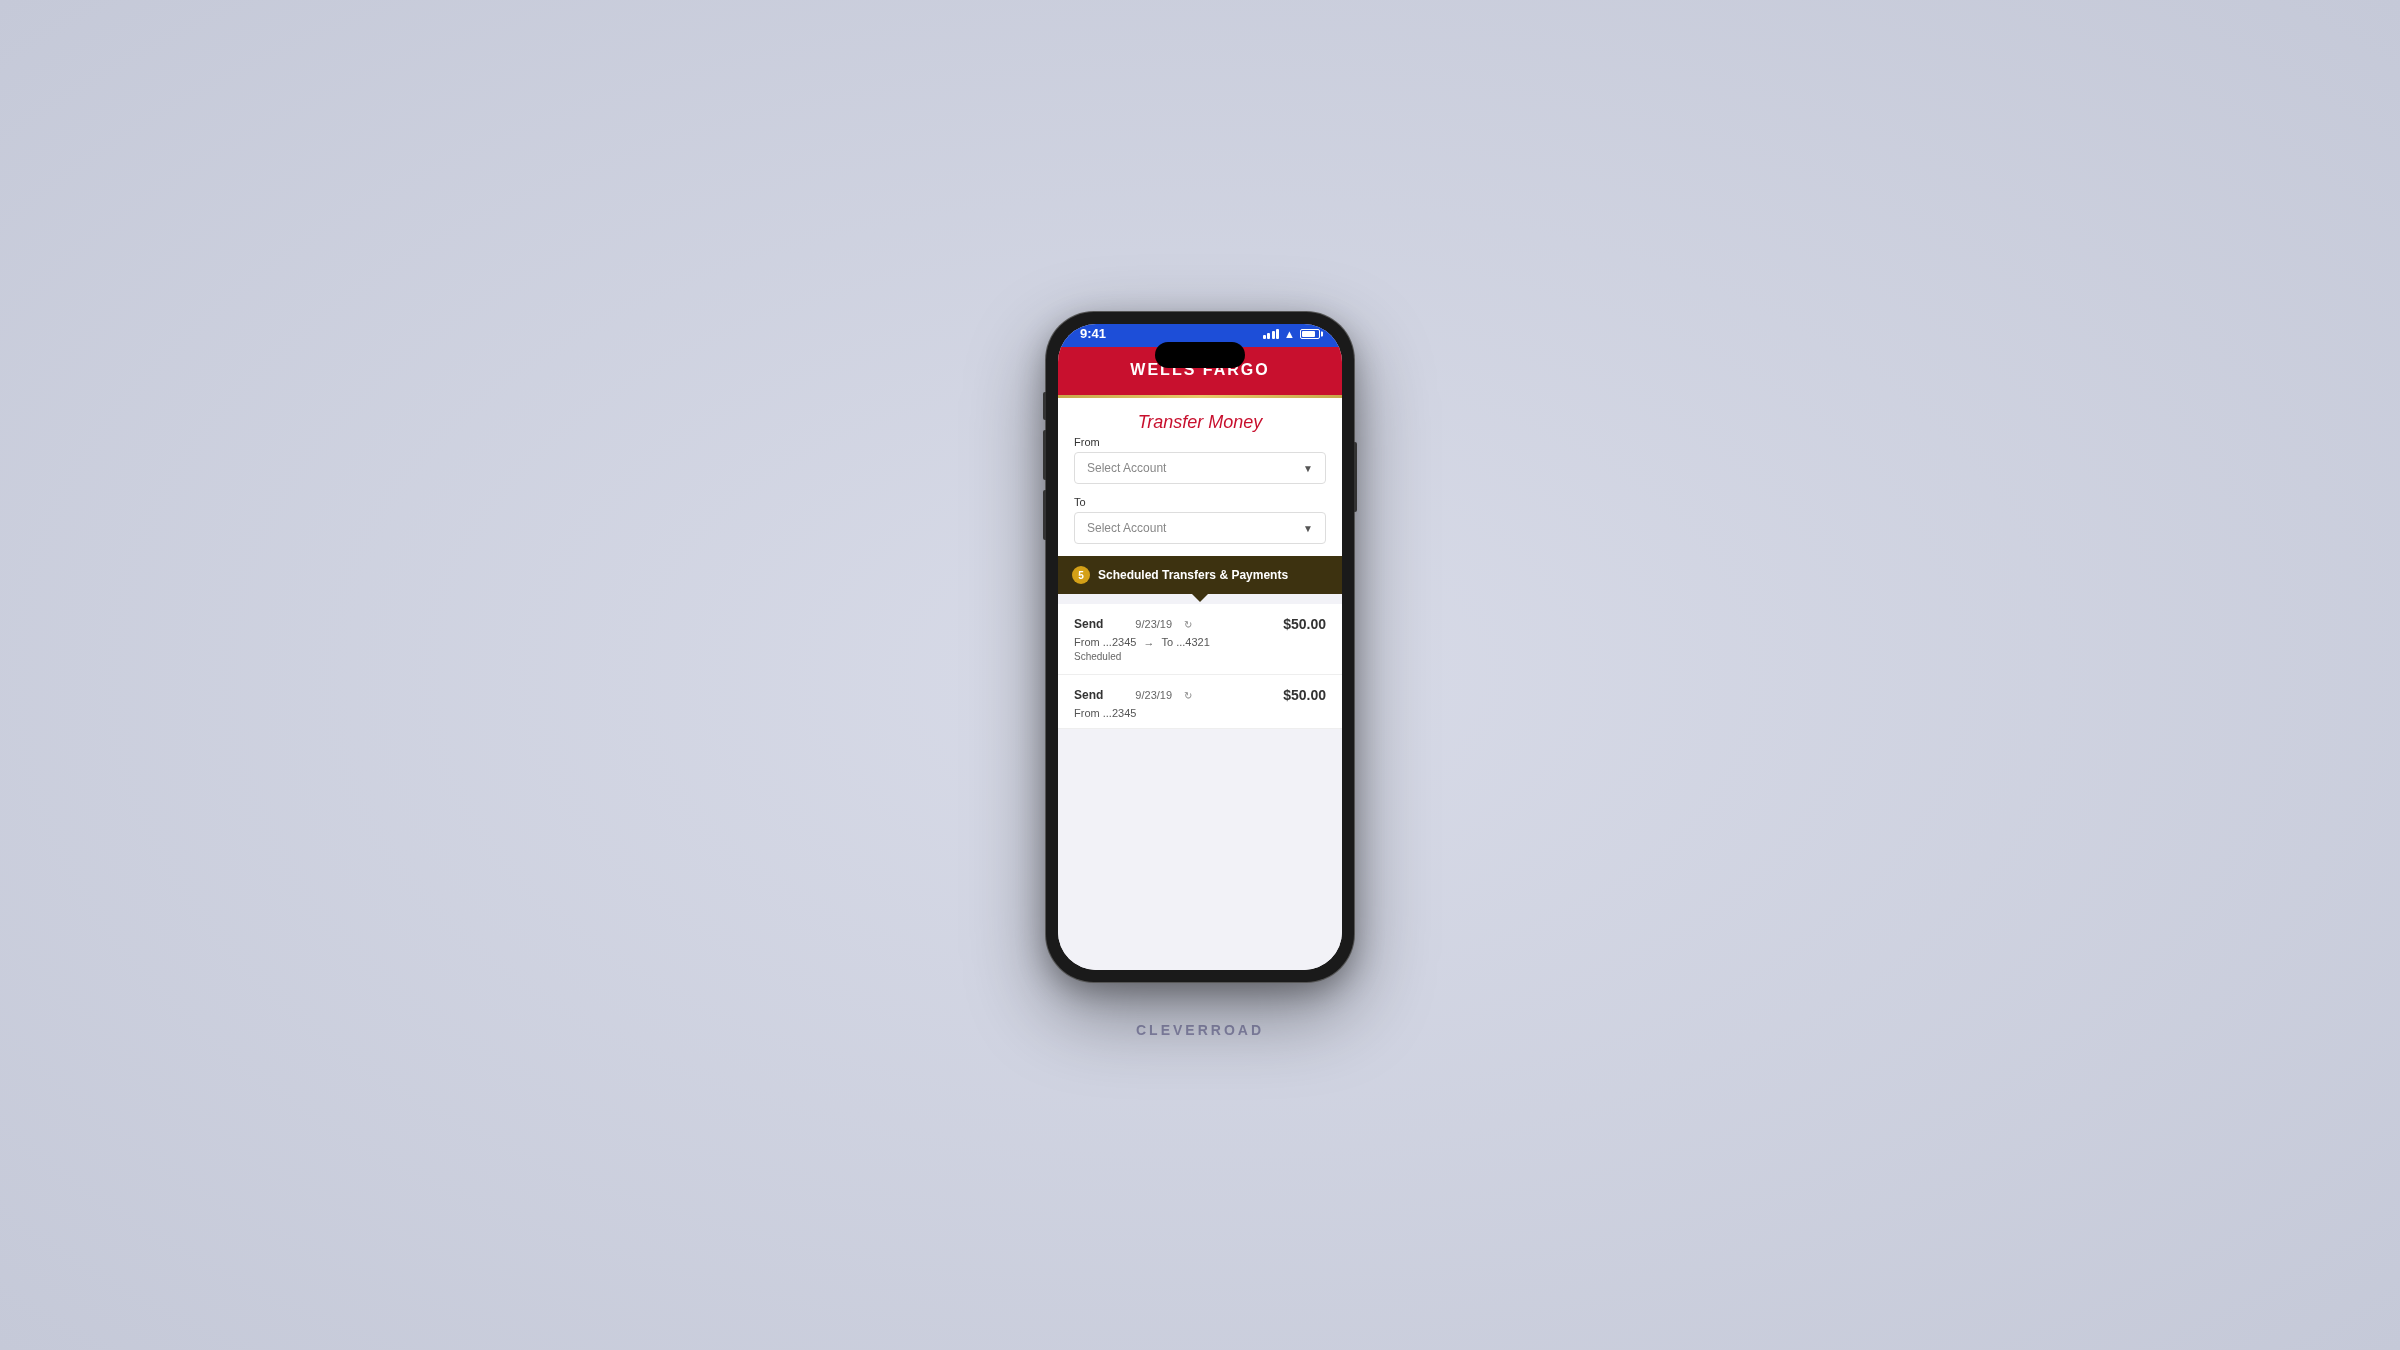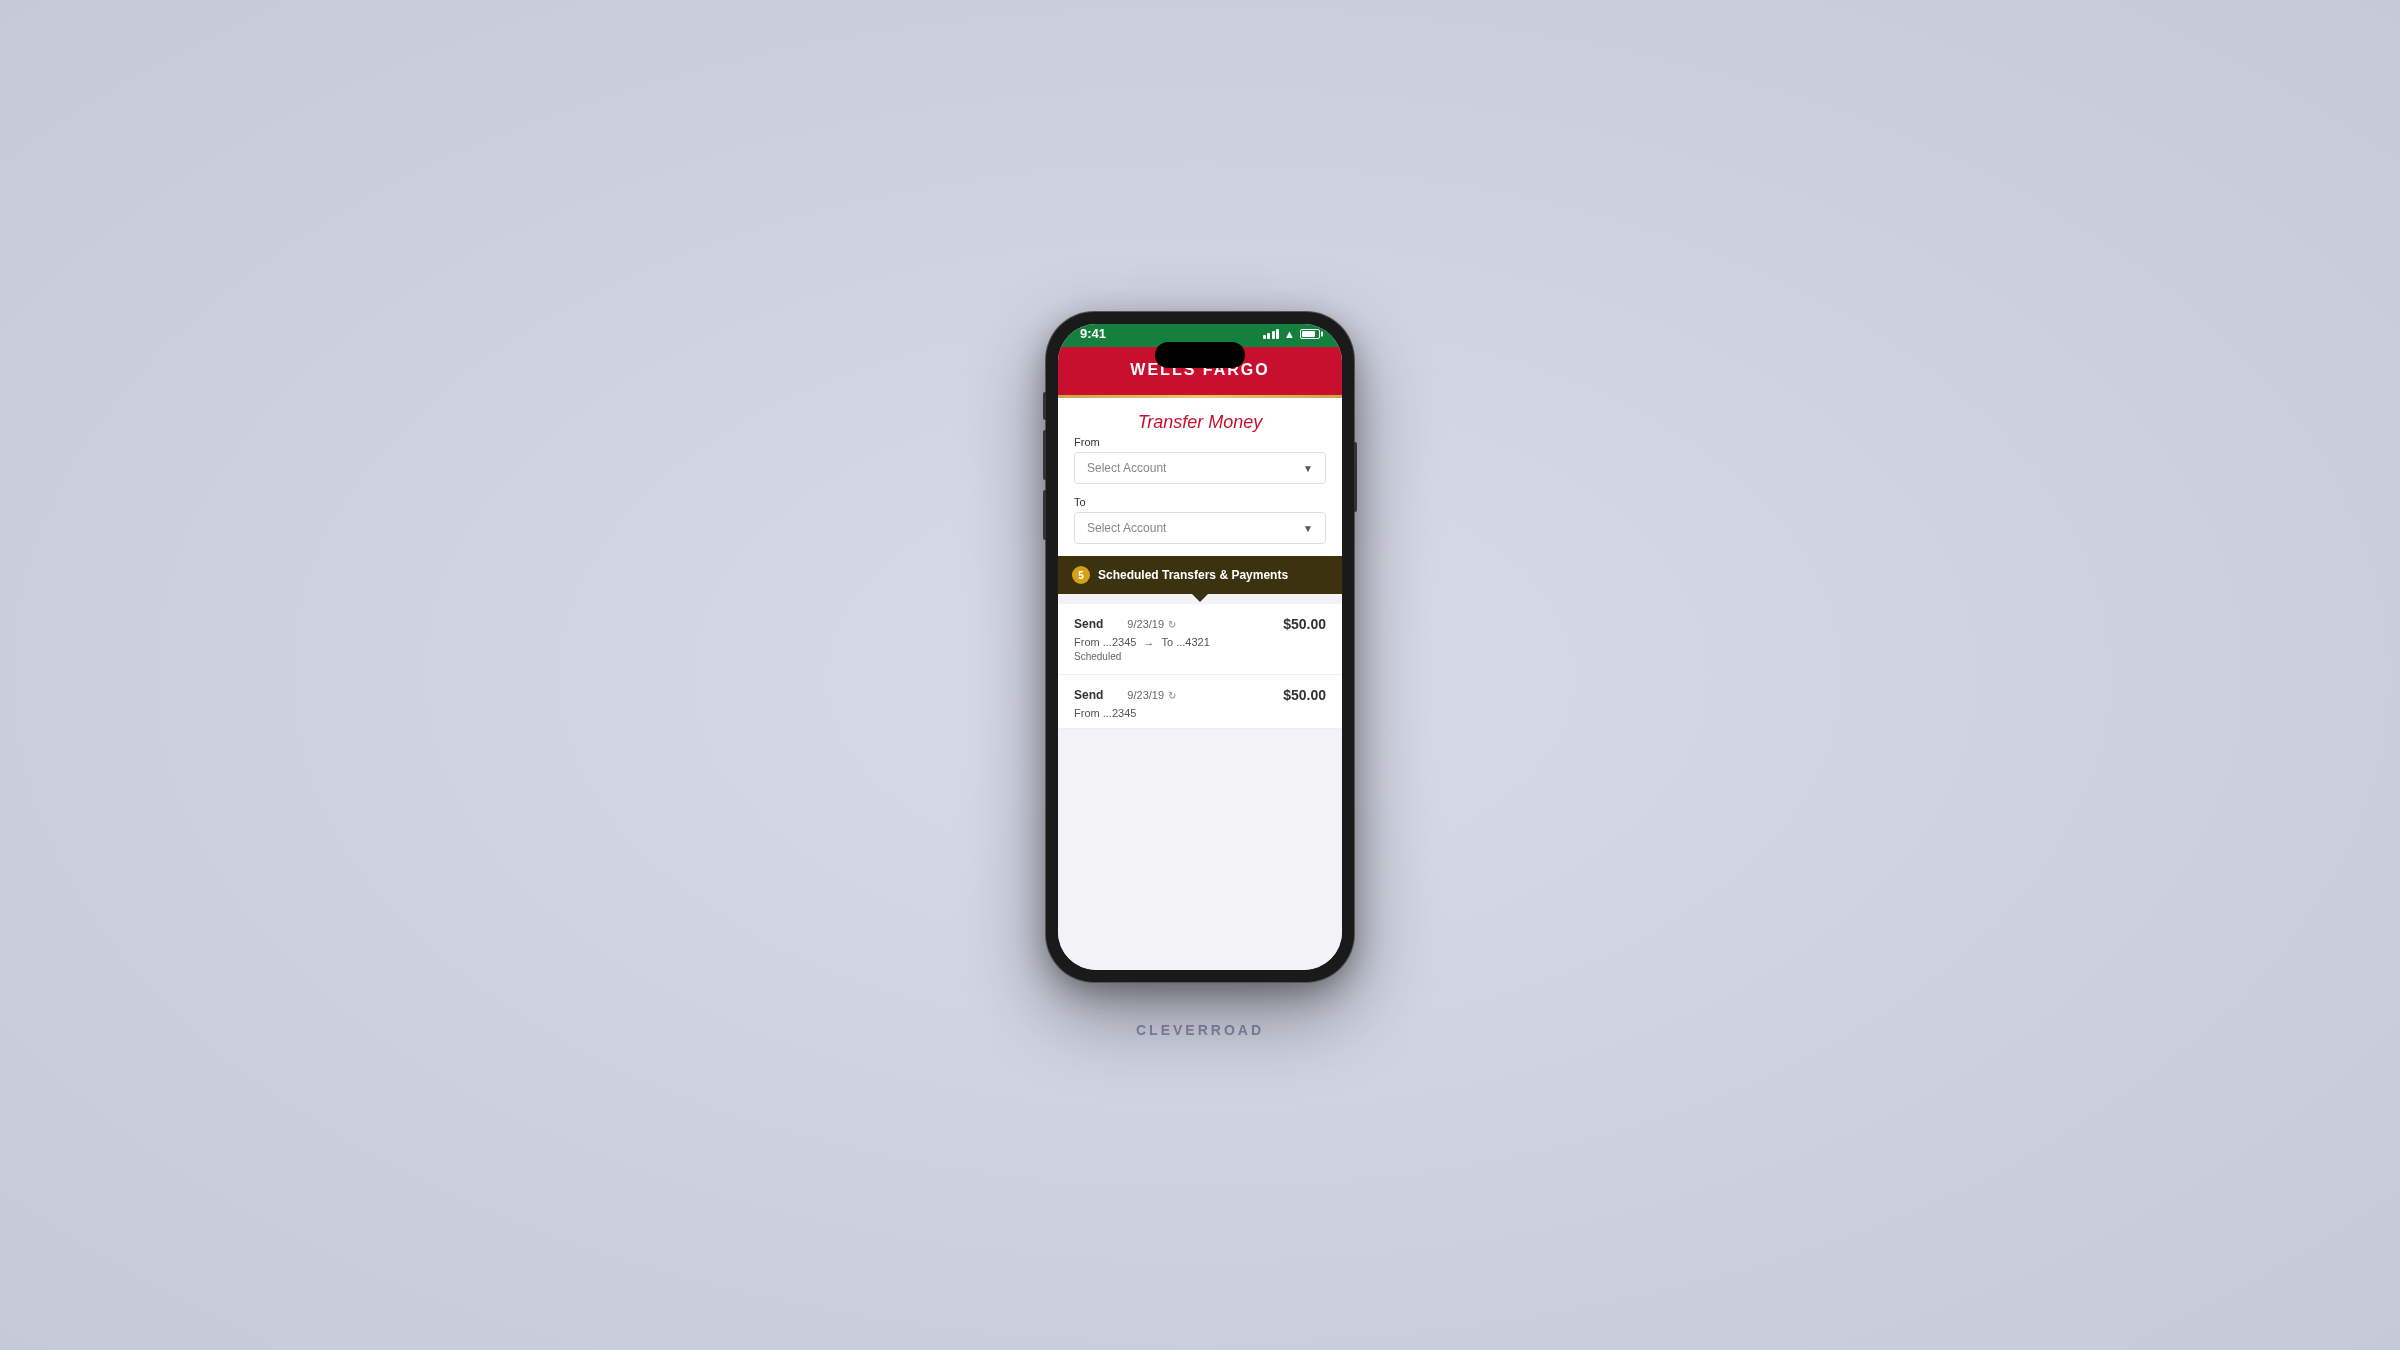--- a/index.html
+++ b/index.html
@@ -42,21 +42,21 @@
       height: 100%;
       background: #f2f2f7;
       border-radius: 38px;
       overflow: hidden;
       display: flex;
       flex-direction: column;
     }
 
     
     .status-bar {
-      background: #15803d;
+      background: #1d4ed8;
       display: flex;
       justify-content: space-between;
       align-items: center;
       padding: 10px 22px 6px 22px;
       flex-shrink: 0;
     }
 
     .status-time {
       color: white;
       font-size: 13px;
@@ -269,21 +269,21 @@
     .transfer-row-top {
       display: flex;
       justify-content: space-between;
       align-items: center;
       margin-bottom: 4px;
     }
 
     .transfer-send-info {
       display: flex;
       align-items: center;
-      gap: 4px;
+      gap: 12px;
       text-align: center;
     }
 
     .transfer-send-label {
       font-size: 12px;
       font-weight: 600;
       color: #333;
     }
 
     .transfer-date {

